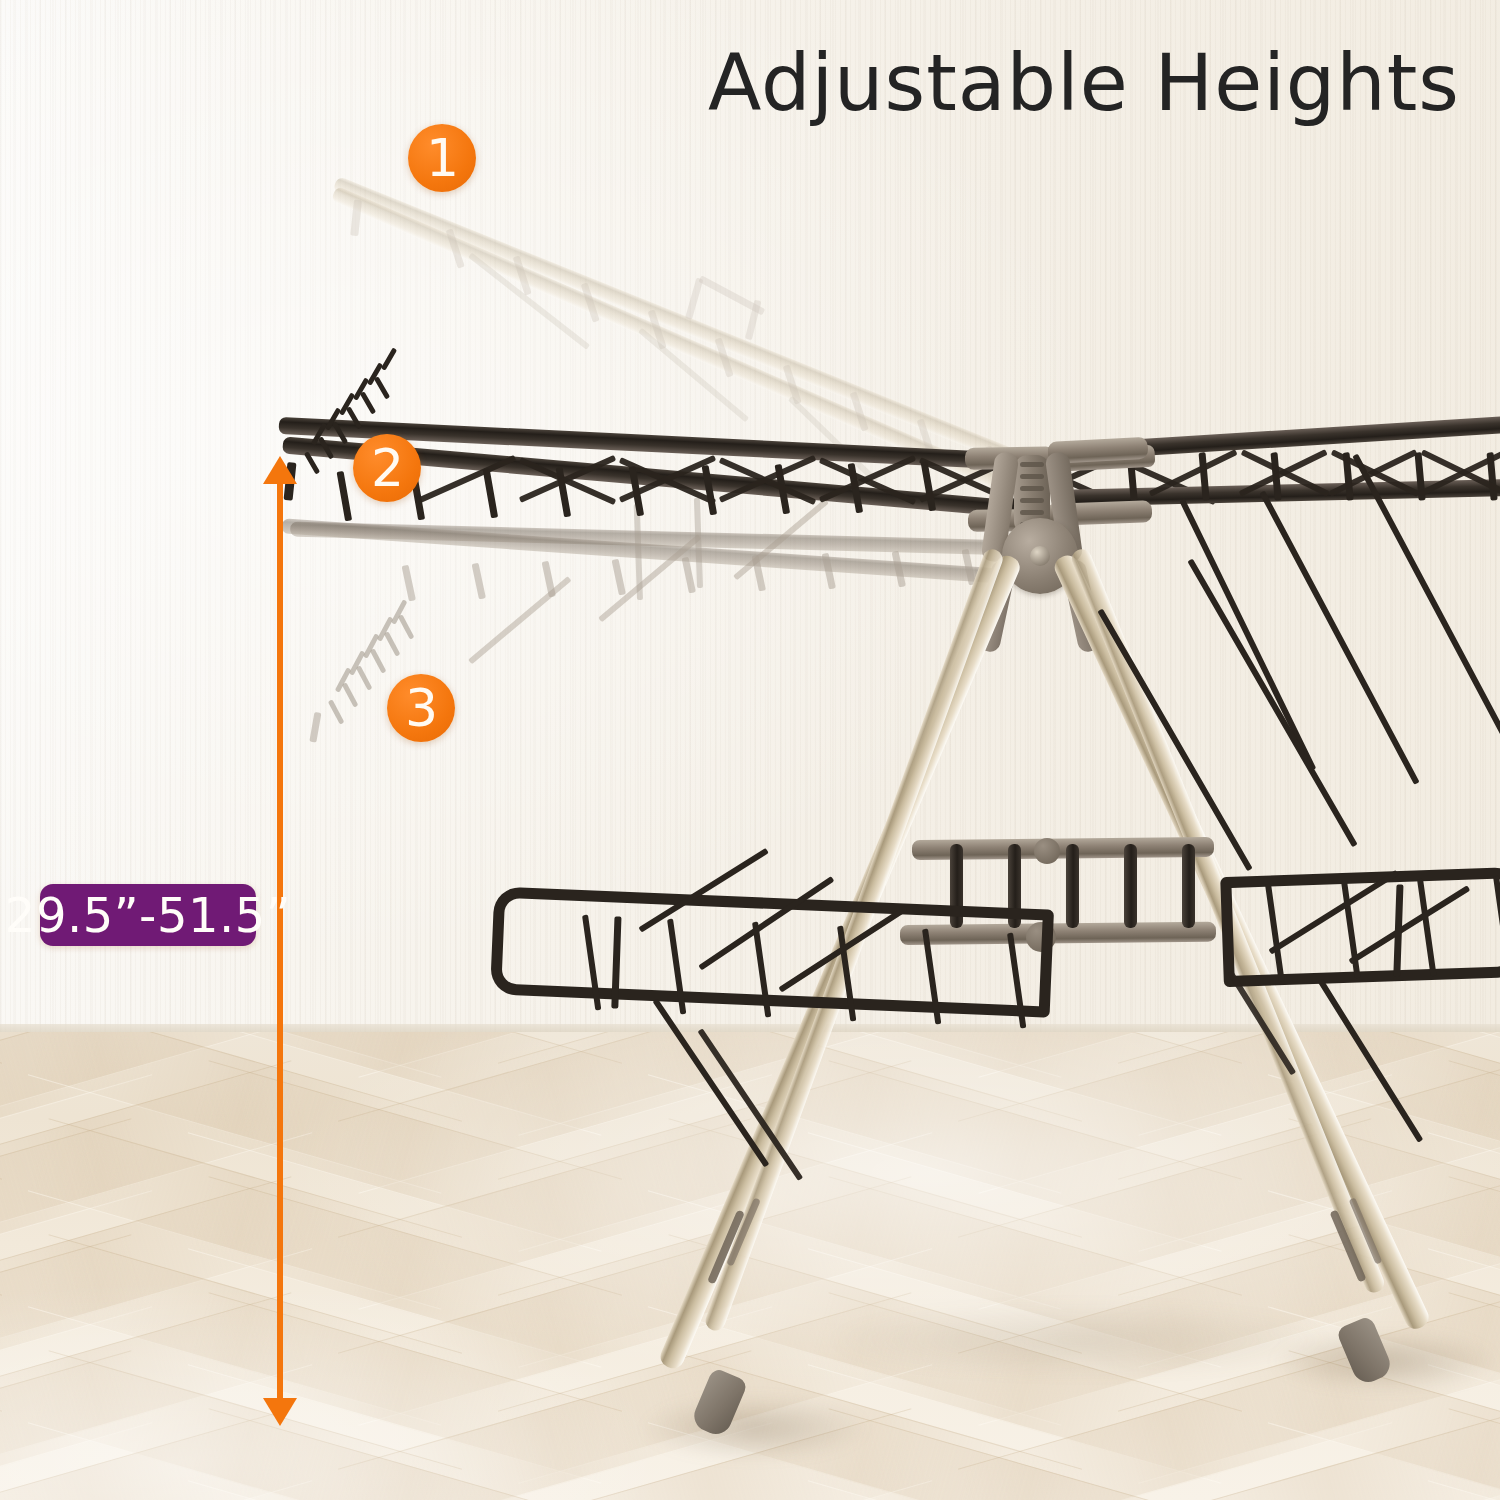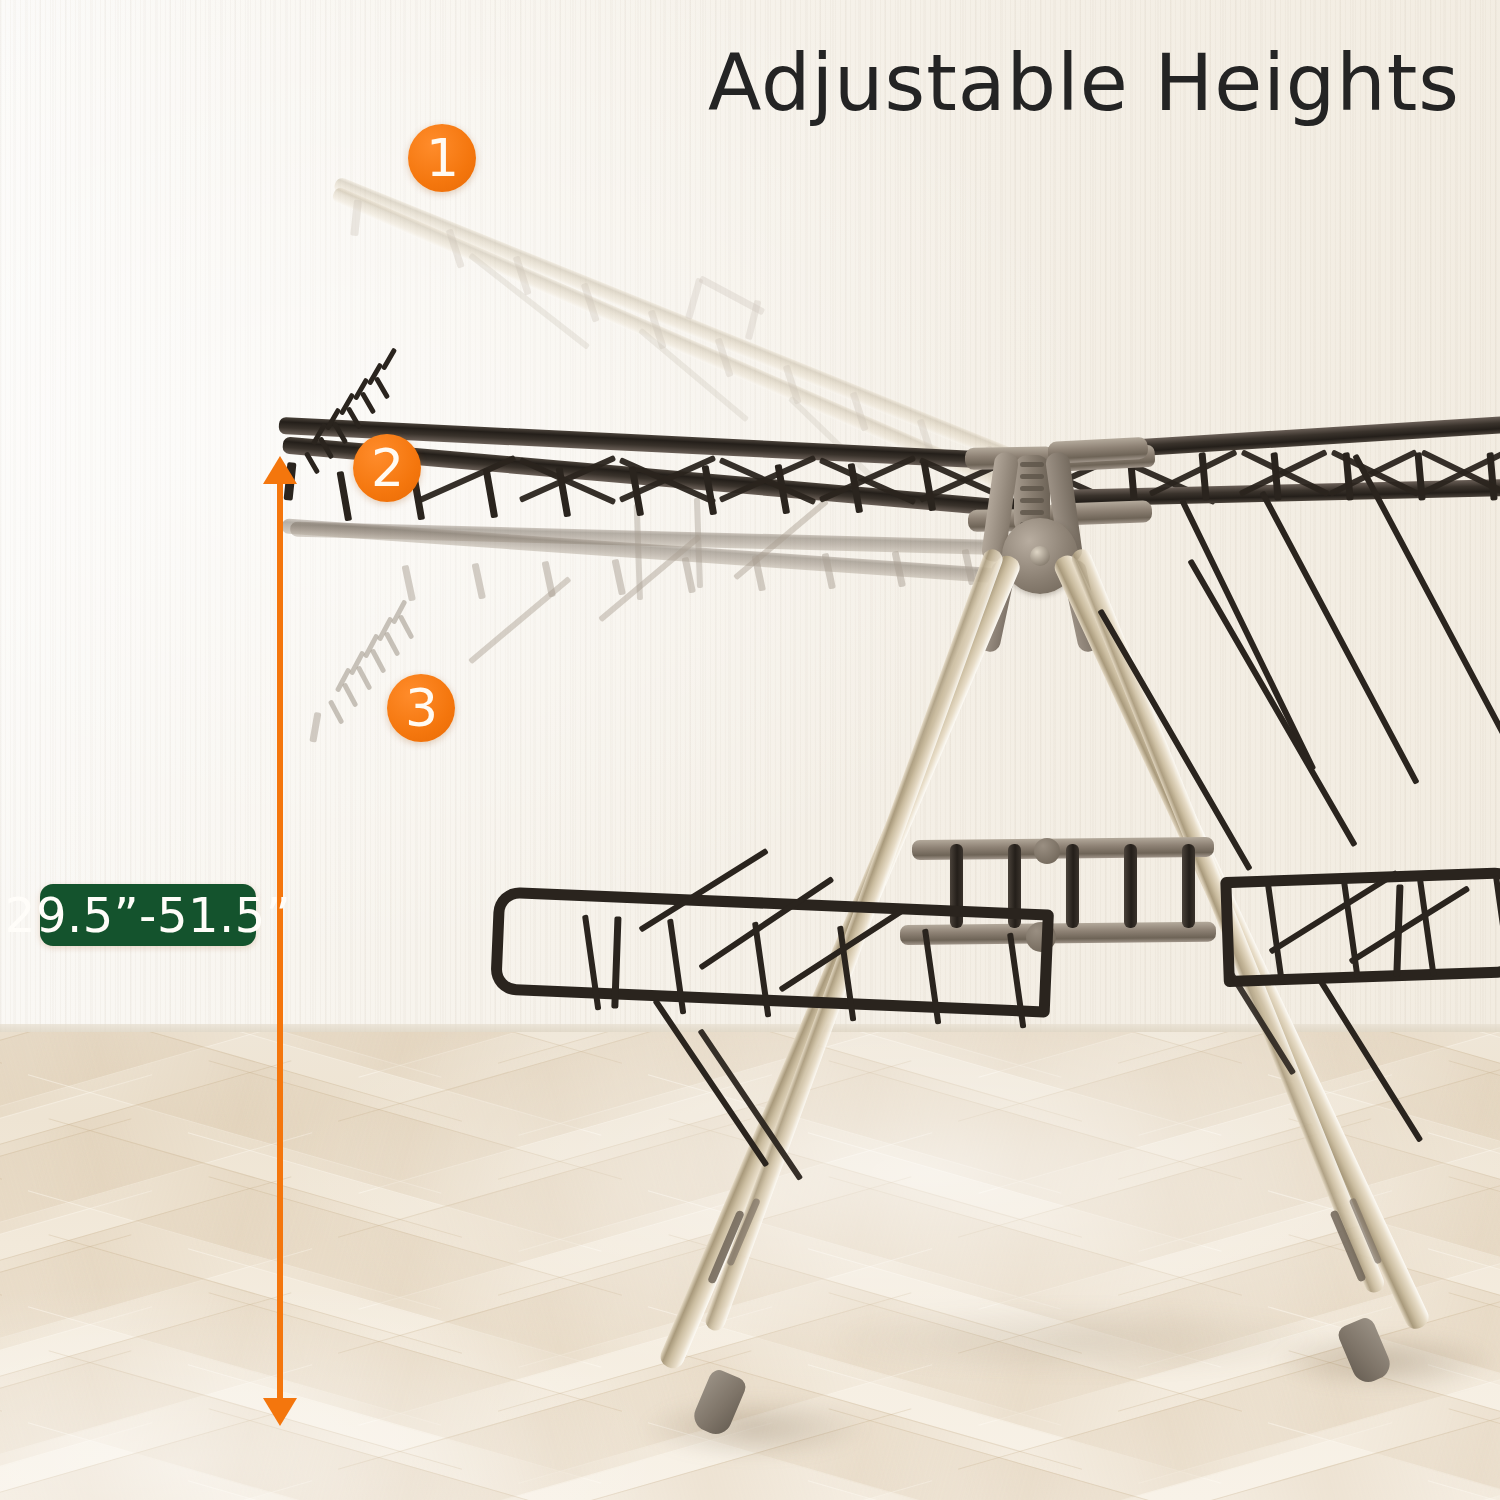--- a/index.html
+++ b/index.html
@@ -75,21 +75,21 @@
   .badge-num{
     position:absolute;border-radius:50%;
     background:radial-gradient(circle at 36% 30%, #ff8c2b, #f4760d 62%, #e86a05 100%);
     color:#fffaf2;display:flex;align-items:center;justify-content:center;
     font-size:52px;font-weight:400;line-height:1;
     box-shadow:0 2px 7px rgba(150,70,0,.25);
     font-family:"DejaVu Sans", sans-serif;
     letter-spacing:-1px;
   }
   .dim-pill{
-    position:absolute;background:#14532d;color:#fffdf9;
+    position:absolute;background:#701a75;color:#fffdf9;
     border-radius:13px;display:flex;align-items:center;justify-content:center;
     font-size:48px;letter-spacing:.5px;
     font-family:"DejaVu Sans", sans-serif;
     box-shadow:0 2px 6px rgba(150,70,0,.18);
   }
   .arrow-line{position:absolute;background:#f4760d;}
   .arrow-head{position:absolute;width:0;height:0;}
   .head-up{border-left:17px solid transparent;border-right:17px solid transparent;border-bottom:28px solid #f4760d;}
   .head-dn{border-left:17px solid transparent;border-right:17px solid transparent;border-top:28px solid #f4760d;}
 

